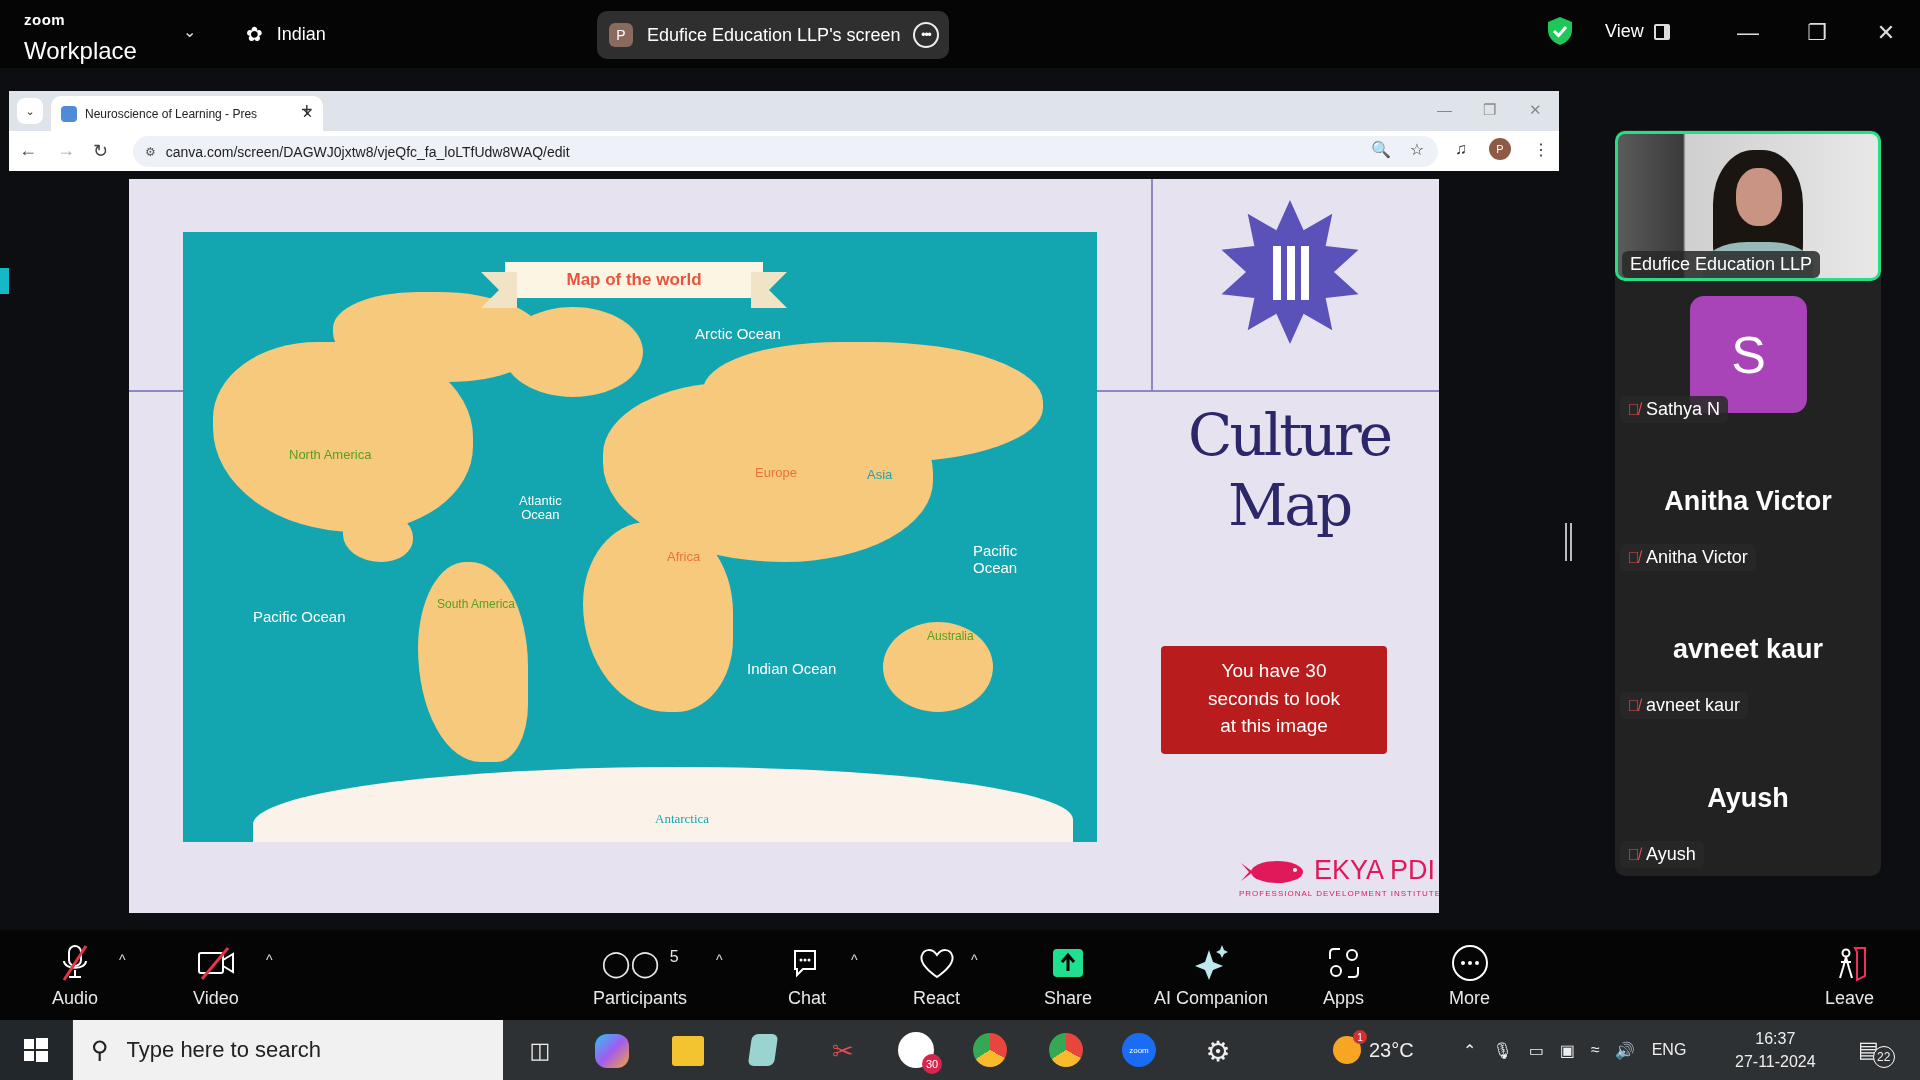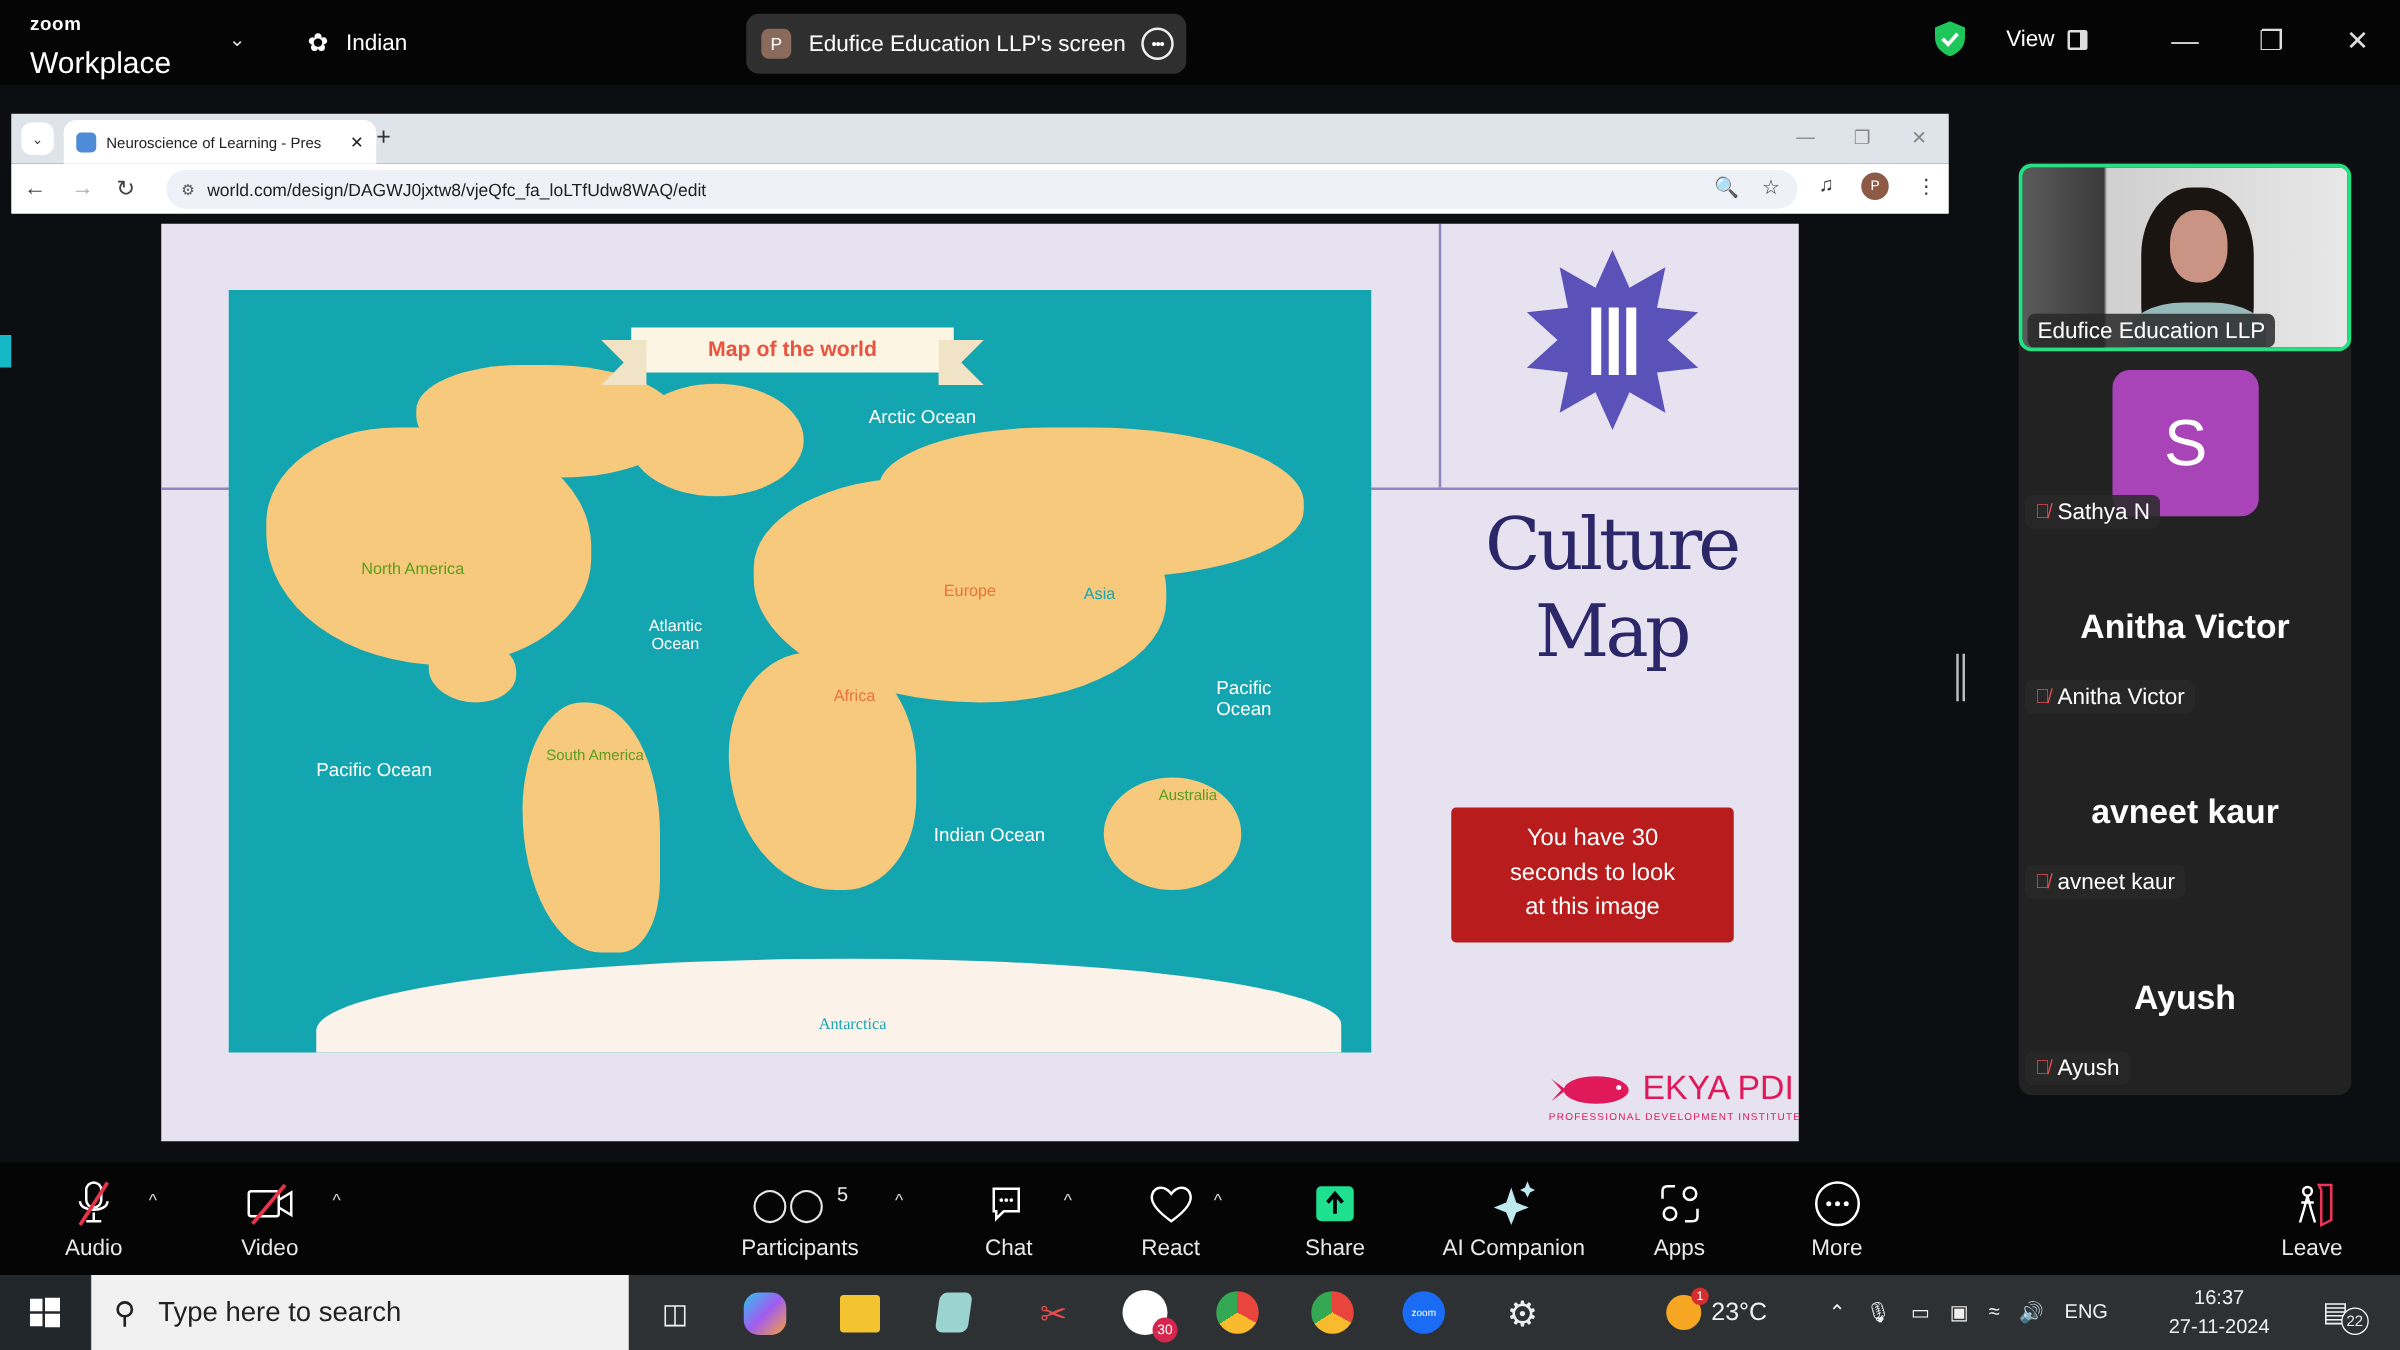--- a/index.html
+++ b/index.html
@@ -15,21 +15,21 @@
 .share-pill{left:597px;top:11px;width:352px;height:48px;background:#2f2f2f;border-radius:10px;display:flex;align-items:center;padding-left:12px;gap:14px;font-size:18px}
 .share-pill .pav{width:24px;height:24px;border-radius:6px;background:#8a6a5c;display:flex;align-items:center;justify-content:center;font-size:14px}
 .share-pill .more{position:absolute;right:10px;top:11px;width:26px;height:26px;border:2px solid #eee;border-radius:50%;display:flex;align-items:center;justify-content:center;font-size:12px;letter-spacing:-1px}
 .shield{left:1547px;top:16px}
 .view{left:1605px;top:21px;font-size:18px;display:flex;align-items:center;gap:10px}
 .winbtn{top:18px;width:30px;height:30px;display:flex;align-items:center;justify-content:center;color:#ddd;font-size:22px}
 
 #shared{position:absolute;left:9px;top:91px;width:1550px;height:822px;background:#0d0e12}
 .chrome-tabs{position:absolute;left:0;top:0;width:1550px;height:40px;background:#dfe3ea}
 .tabsdd{left:8px;top:7px;width:26px;height:26px;background:#fff;border-radius:8px;display:flex;align-items:center;justify-content:center;font-size:11px;color:#333}
-.tab{left:42px;top:5px;width:250px;height:35px;background:#fff;border-radius:10px 10px 0 0;display:flex;align-items:center;padding:0 10px;gap:8px;font-size:12px;color:#222}
+.tab{left:42px;top:5px;width:272px;height:35px;background:#fff;border-radius:10px 10px 0 0;display:flex;align-items:center;padding:0 10px;gap:8px;font-size:12px;color:#222}
 .tab .fav{width:16px;height:16px;background:#4f8bd6;border-radius:4px}
 .tab .x{margin-left:auto;font-size:13px}
 .newtab{left:292px;top:8px;font-size:20px;color:#333}
 .cwin{top:10px;color:#888;font-size:15px}
 .chrome-addr{position:absolute;left:0;top:40px;width:1550px;height:40px;background:#fff}
 .nav{top:9px;font-size:18px;color:#444}
 .urlbox{left:124px;top:5px;width:1305px;height:31px;background:#eef1f8;border-radius:16px;display:flex;align-items:center;padding-left:12px;gap:10px;font-size:14px;color:#222}
 .urlbox .ic{font-size:12px;color:#555}
 .url-right{position:absolute;right:14px;top:4px;display:flex;gap:18px;font-size:16px;color:#333}
 .addr-icons{top:7px;display:flex;align-items:center;gap:22px;color:#333;font-size:16px}
@@ -123,21 +123,21 @@
     <div class="abs cwin" style="left:1428px">—</div>
     <div class="abs cwin" style="left:1474px">❐</div>
     <div class="abs cwin" style="left:1520px">✕</div>
   </div>
   <div class="chrome-addr">
     <div class="abs nav" style="left:10px">←</div>
     <div class="abs nav" style="left:48px;color:#aaa">→</div>
     <div class="abs nav" style="left:84px">↻</div>
     <div class="abs urlbox">
       <span class="ic">⚙</span>
-      <span>world.com/design/DAGWJ0jxtw8/vjeQfc_fa_loLTfUdw8WAQ/edit</span>
+      <span>canva.com/screen/DAGWJ0jxtw8/vjeQfc_fa_loLTfUdw8WAQ/edit</span>
       <div class="url-right">
         <span>🔍</span>
         <span>☆</span>
       </div>
     </div>
     <div class="abs addr-icons" style="left:1446px">
       <span>♫</span>
       <span class="pavatar">P</span>
       <span>⋮</span>
     </div>

